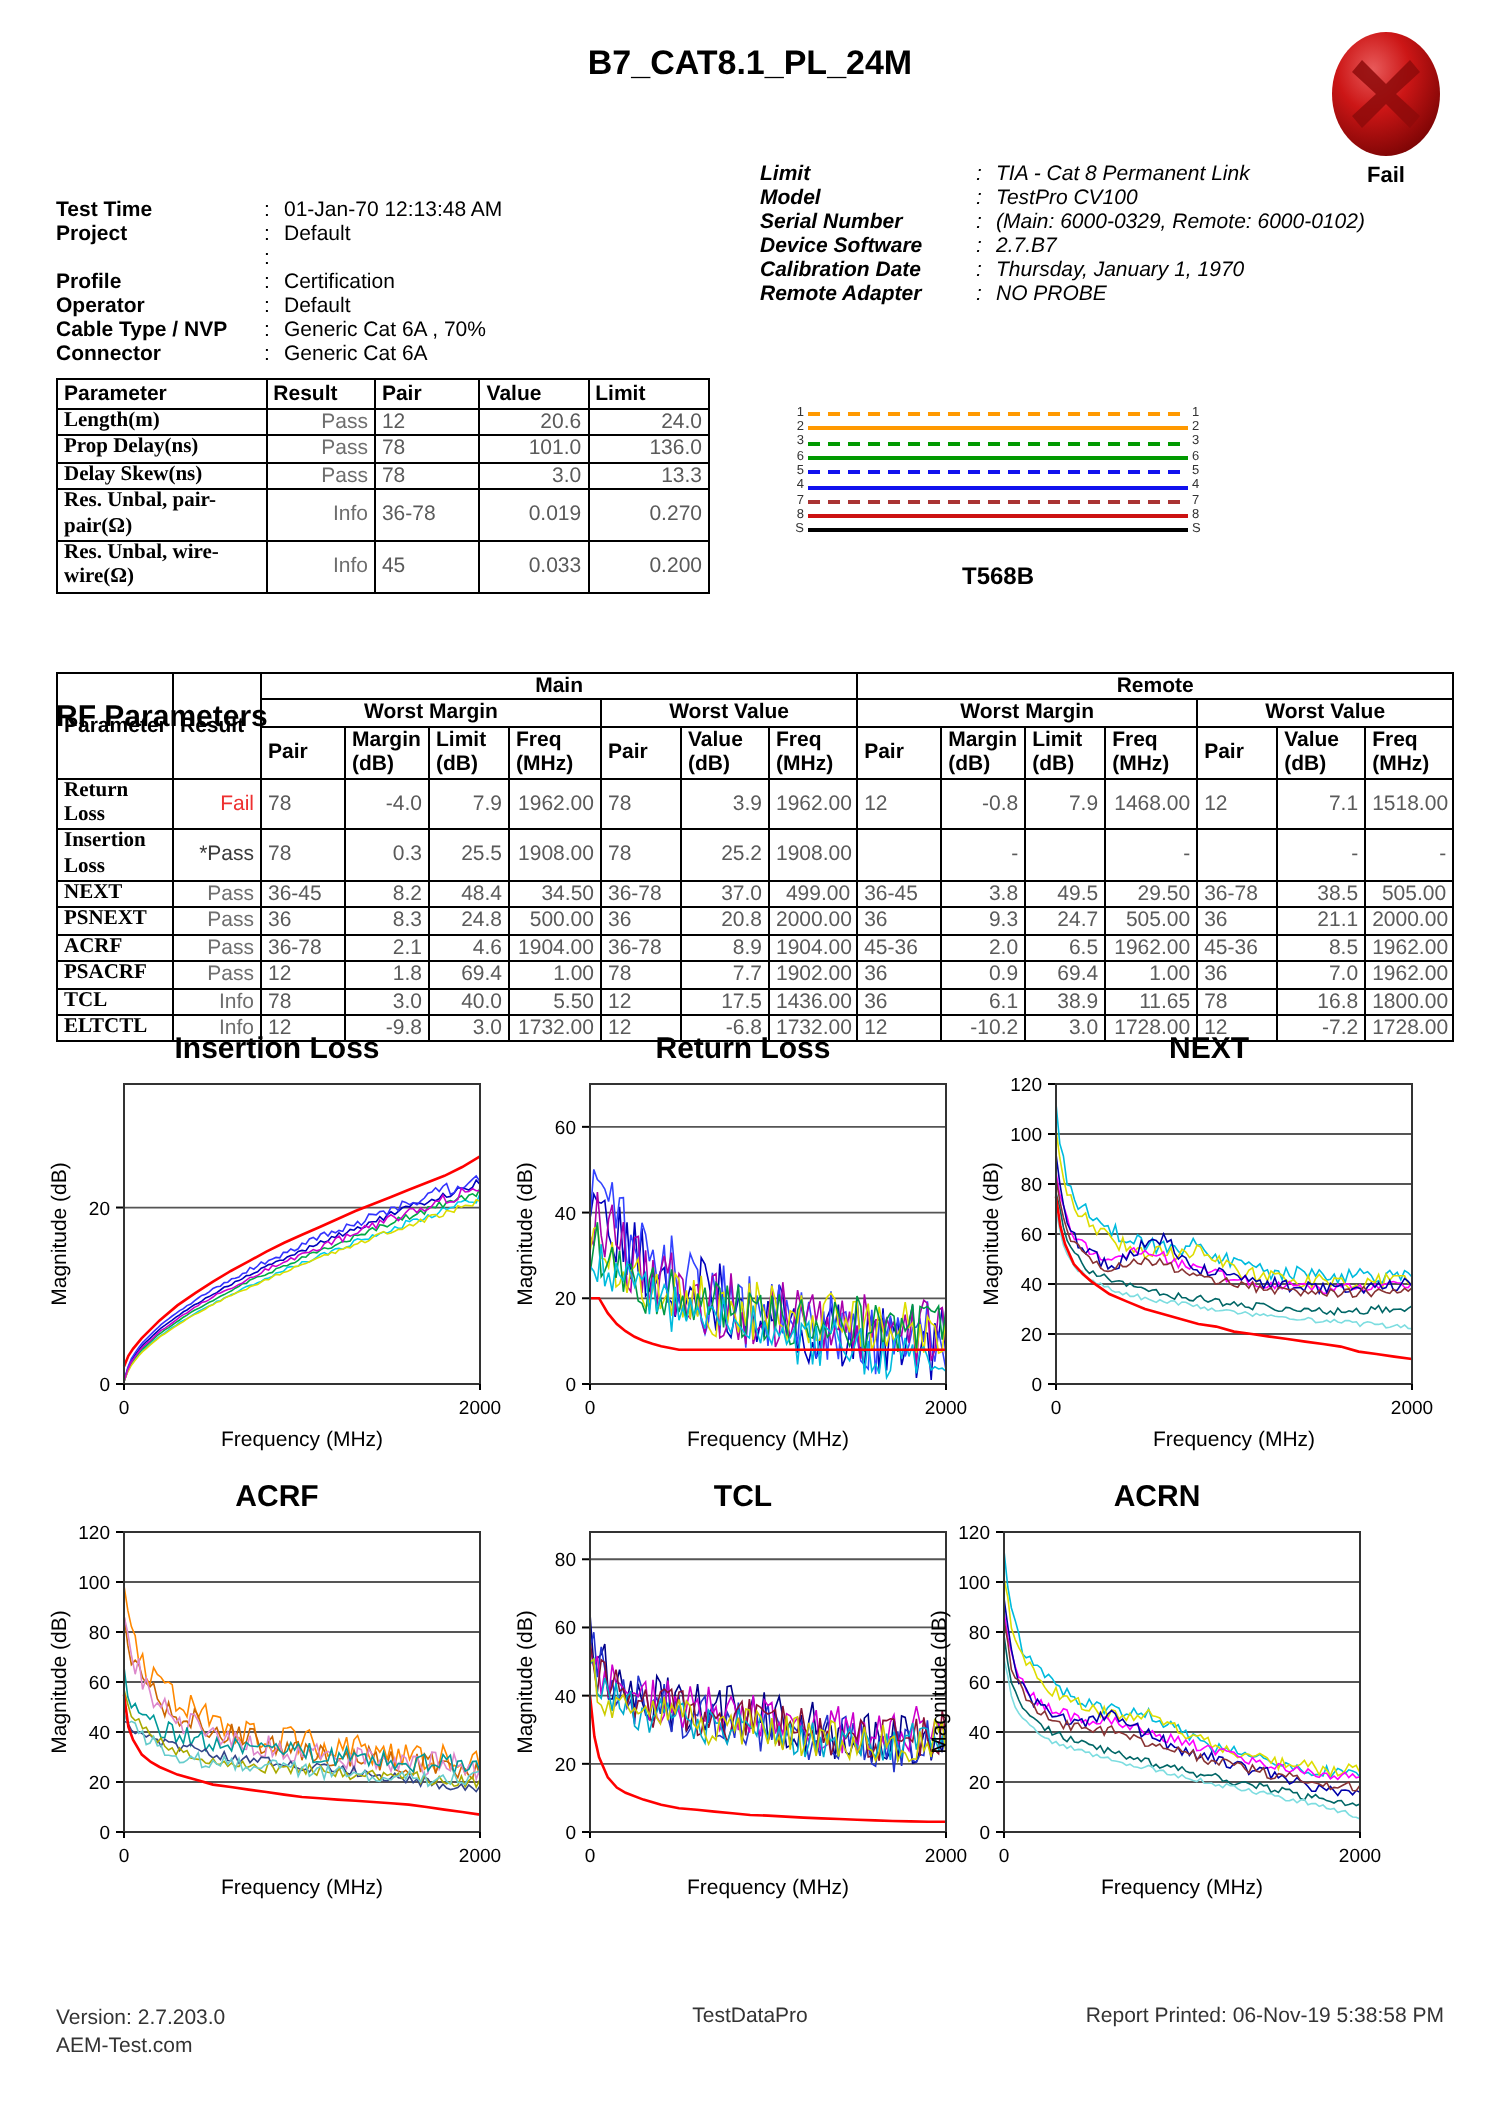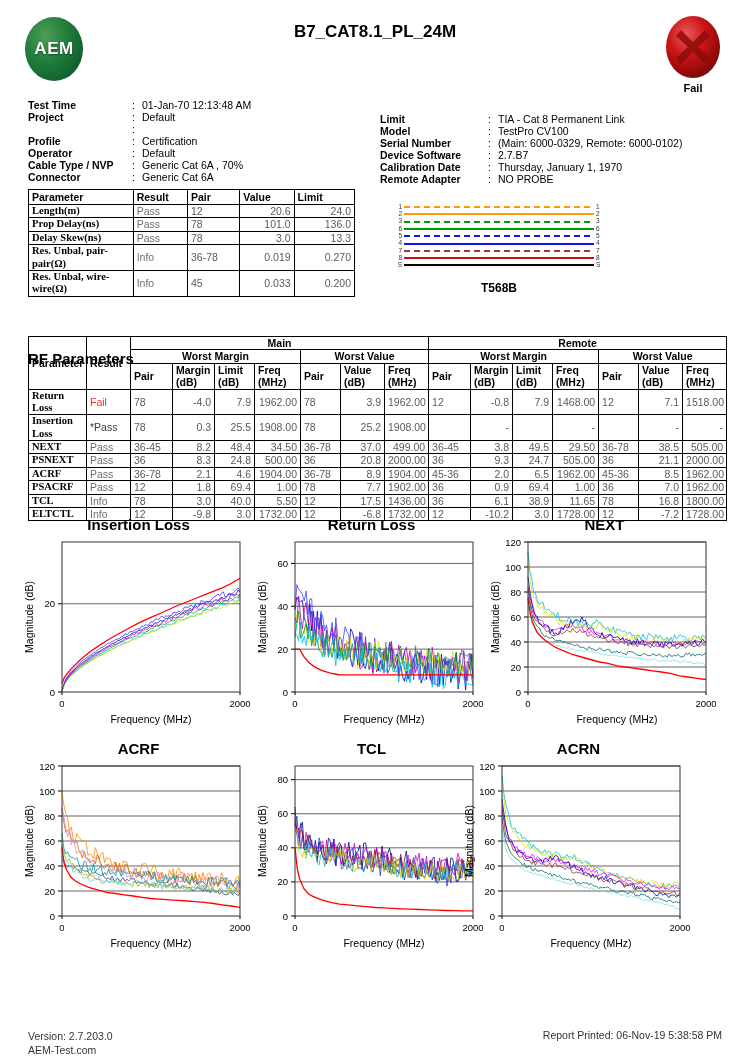--- a/index.html
+++ b/index.html
@@ -20,21 +20,21 @@
   #info-left .ilbl{width:104px;}
   #info-right .ilbl{width:108px;}
   .icolon{display:inline-block;width:10px;}
   
   table{border-collapse:collapse;table-layout:fixed;}
   th,td{border:1px solid #000;font-size:10.5px;padding:0 3px;line-height:1.18;overflow:hidden;}
   th{text-align:left;font-weight:bold;white-space:pre-line;}
   td{color:#5a5a5a;}
   td.param{font-weight:bold;color:#000;font-family:Liberation Serif, serif;}
   td.num{text-align:right;}
-  td.ctr{text-align:left;}
+  td.ctr{text-align:right;}
   .c-fail{color:#ee3030;}
   .c-spass{color:#3a3a3a;}
   .c-pass{color:#6e6e6e;}
   #summary-table{left:28px;top:189px;width:327px;}
   #summary-table th{height:14px;}
   #rf-heading{left:28px;top:306px;font-size:15px;font-weight:bold;margin-top:44px;}
   #rf-table{left:28px;top:336px;width:698px;}
   #rf-table th.grp{text-align:center;height:12px;}
   #rf-table th.sub{text-align:center;height:12px;}
   #rf-table th.colh{height:24px;vertical-align:middle;}
@@ -42,32 +42,29 @@
   
   #wiremap{left:390px;top:206px;width:218px;height:72px;}
   .wline{position:absolute;left:14px;right:14px;height:2px;}
   .wpin{position:absolute;width:12px;font-size:6.5px;color:#333;line-height:6px;}
   #wiremap-label{left:390px;top:281px;width:218px;text-align:center;font-weight:bold;font-size:12px;}
   
   .chart{position:absolute;width:233px;height:216px;}
   .ctitle{text-align:center;font-size:15px;font-weight:bold;height:20px;line-height:18px;}
   .chart svg{display:block;}
   
-  .footer{font-size:10.5px;color:#333;margin-top:27px;}
+  .footer{font-size:10.5px;color:#333;}
   #f-left{left:28px;top:1002px;line-height:14px;}
   #f-center{left:0;top:1002px;width:750px;text-align:center;}
   #f-right{left:0;top:1002px;width:722px;text-align:right;}
 </style>
 </head>
 <body>
 
 <div class="page">
-  <div class="abs logo">
-    <span>AEM</span>
-  </div>
   <div class="abs ptitle">B7_CAT8.1_PL_24M</div>
   <div class="abs failwrap">
     <svg width="58" height="66" viewBox="0 0 58 66">
       <defs>
         <radialGradient id="rg" cx="38%" cy="30%" r="75%">
           <stop offset="0%" stop-color="#e85a5a"></stop>
             <stop offset="45%" stop-color="#cc1616"></stop>
             <stop offset="100%" stop-color="#7a0404"></stop>
         </radialGradient>
       </defs>
@@ -79,21 +76,21 @@
 
   <div id="info-left" class="abs infobox" style="left:28px;top:99px;">
       <div class="info-row"><span class="ilbl">Test Time</span><span class="icolon">:</span><span class="ival">01-Jan-70 12:13:48 AM</span></div>
       <div class="info-row"><span class="ilbl">Project</span><span class="icolon">:</span><span class="ival">Default</span></div>
       <div class="info-row"><span class="ilbl"></span><span class="icolon">:</span><span class="ival"></span></div>
       <div class="info-row"><span class="ilbl">Profile</span><span class="icolon">:</span><span class="ival">Certification</span></div>
       <div class="info-row"><span class="ilbl">Operator</span><span class="icolon">:</span><span class="ival">Default</span></div>
       <div class="info-row"><span class="ilbl">Cable Type / NVP</span><span class="icolon">:</span><span class="ival">Generic Cat 6A , 70%</span></div>
       <div class="info-row"><span class="ilbl">Connector</span><span class="icolon">:</span><span class="ival">Generic Cat 6A</span></div>
     </div>
-  <div id="info-right" class="abs infobox" style="left:380px;top:113px;">
+  <div id="info-right" class="abs infobox" style="left:380px;top:81px;font-style:italic;">
       <div class="info-row"><span class="ilbl">Limit</span><span class="icolon">:</span><span class="ival">TIA - Cat 8 Permanent Link</span></div>
       <div class="info-row"><span class="ilbl">Model</span><span class="icolon">:</span><span class="ival">TestPro CV100</span></div>
       <div class="info-row"><span class="ilbl">Serial Number</span><span class="icolon">:</span><span class="ival">(Main: 6000-0329, Remote: 6000-0102)</span></div>
       <div class="info-row"><span class="ilbl">Device Software</span><span class="icolon">:</span><span class="ival">2.7.B7</span></div>
       <div class="info-row"><span class="ilbl">Calibration Date</span><span class="icolon">:</span><span class="ival">Thursday, January 1, 1970</span></div>
       <div class="info-row"><span class="ilbl">Remote Adapter</span><span class="icolon">:</span><span class="ival">NO PROBE</span></div>
     </div>
 
   <table id="summary-table" class="abs">
       <colgroup>
@@ -387,20 +384,21 @@
           <td class="num">-7.2</td>
           <td class="num">1728.00</td>
         </tr>
       </tbody>
     </table>
 
   <div class="abs footer" id="f-left">
     <div>Version: 2.7.203.0</div>
     <div>AEM-Test.com</div>
   </div>
+  <div class="abs footer" id="f-center">TestDataPro</div>
   <div class="abs footer" id="f-right">Report Printed: 06-Nov-19 5:38:58 PM</div>
 <div class="chart" style="left: 22px; top: 516px;">
       <div class="ctitle">Insertion Loss</div>
       <svg width="233" height="196">
         <line x1="36" y1="156" x2="40" y2="156" stroke="#000" stroke-width="1"></line>
         <text x="33" y="159.5" text-anchor="end" font-size="9.5" fill="#000">0</text>
         <line x1="40" y1="67.76470588235294" x2="218" y2="67.76470588235294" stroke="#555" stroke-width="0.9"></line>
         <line x1="36" y1="67.76470588235294" x2="40" y2="67.76470588235294" stroke="#000" stroke-width="1"></line>
         <text x="33" y="71.26470588235294" text-anchor="end" font-size="9.5" fill="#000">20</text>
         <polyline points="40.0,154.7 41.9,148.4 43.7,144.2 45.6,141.3 47.4,139.0 49.3,136.7 51.1,134.9 53.0,133.2 54.8,131.4 56.7,129.7 58.5,128.0 60.4,126.7 62.3,125.3 64.1,124.1 66.0,122.6 67.8,121.4 69.7,119.9 71.5,119.0 73.4,117.6 75.2,116.4 77.1,115.6 78.9,114.6 80.8,113.0 82.6,112.3 84.5,111.2 86.4,110.3 88.2,109.0 90.1,107.5 91.9,107.2 93.8,106.4 95.6,104.7 97.5,104.3 99.3,103.3 101.2,101.8 103.0,101.6 104.9,100.6 106.8,99.9 108.6,98.1 110.5,97.4 112.3,96.3 114.2,96.0 116.0,94.7 117.9,94.1 119.7,94.1 121.6,92.5 123.4,91.7 125.3,91.4 127.1,89.7 129.0,89.2 130.9,89.5 132.7,86.9 134.6,87.2 136.4,86.4 138.3,84.5 140.1,85.1 142.0,84.5 143.8,82.3 145.7,82.8 147.5,80.4 149.4,82.0 151.3,80.5 153.1,78.7 155.0,79.1 156.8,77.5 158.7,78.3 160.5,77.6 162.4,75.1 164.2,74.9 166.1,74.9 167.9,72.3 169.8,74.1 171.6,71.3 173.5,69.9 175.4,71.2 177.2,69.7 179.1,67.9 180.9,67.2 182.8,67.4 184.6,65.5 186.5,65.7 188.3,65.6 190.2,66.4 192.0,65.2 193.9,63.7 195.8,64.4 197.6,63.4 199.5,60.8 201.3,62.6 203.2,62.2 205.0,60.6 206.9,58.0 208.7,58.0 210.6,58.4 212.4,59.0 214.3,57.6 216.1,54.1 218.0,56.2" fill="none" stroke="#0000bb" stroke-width="0.8"></polyline>

